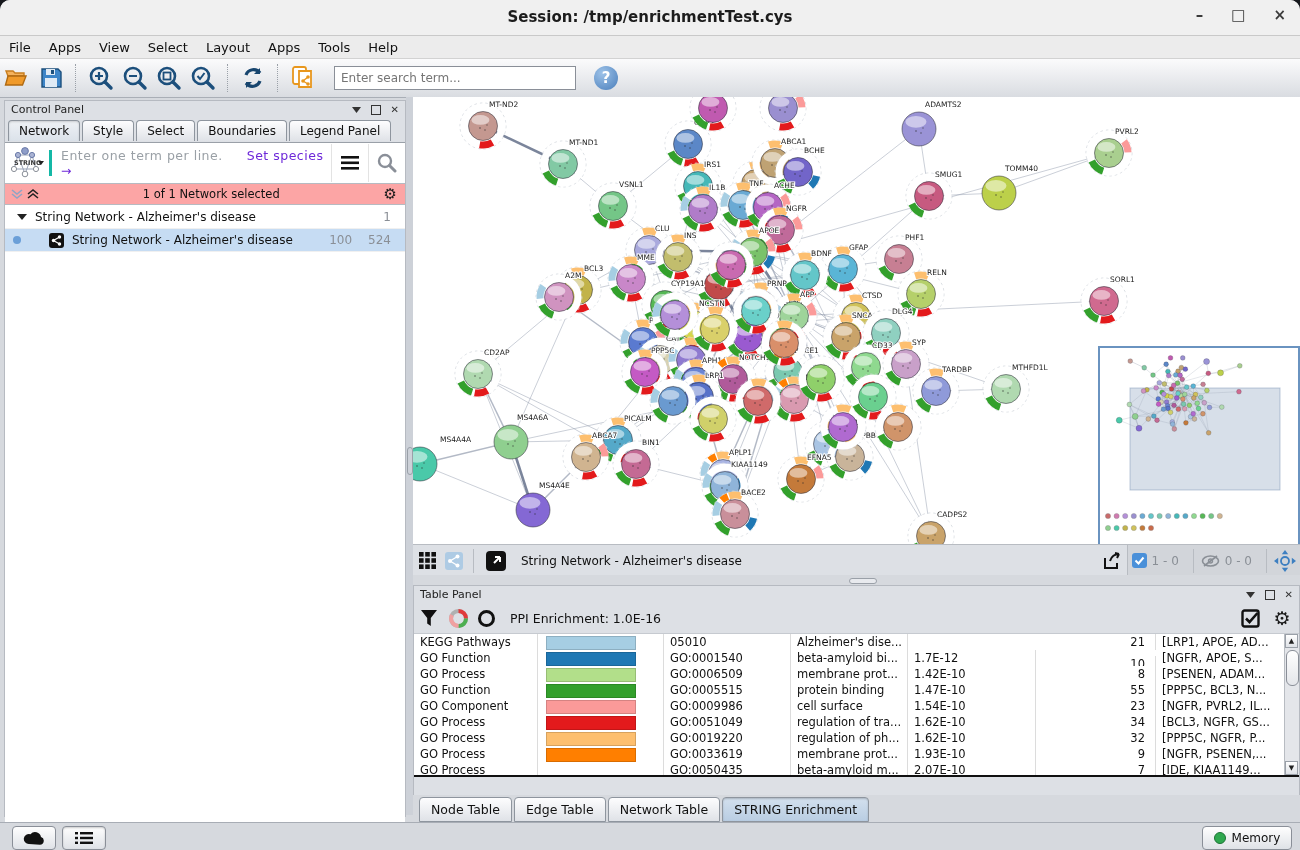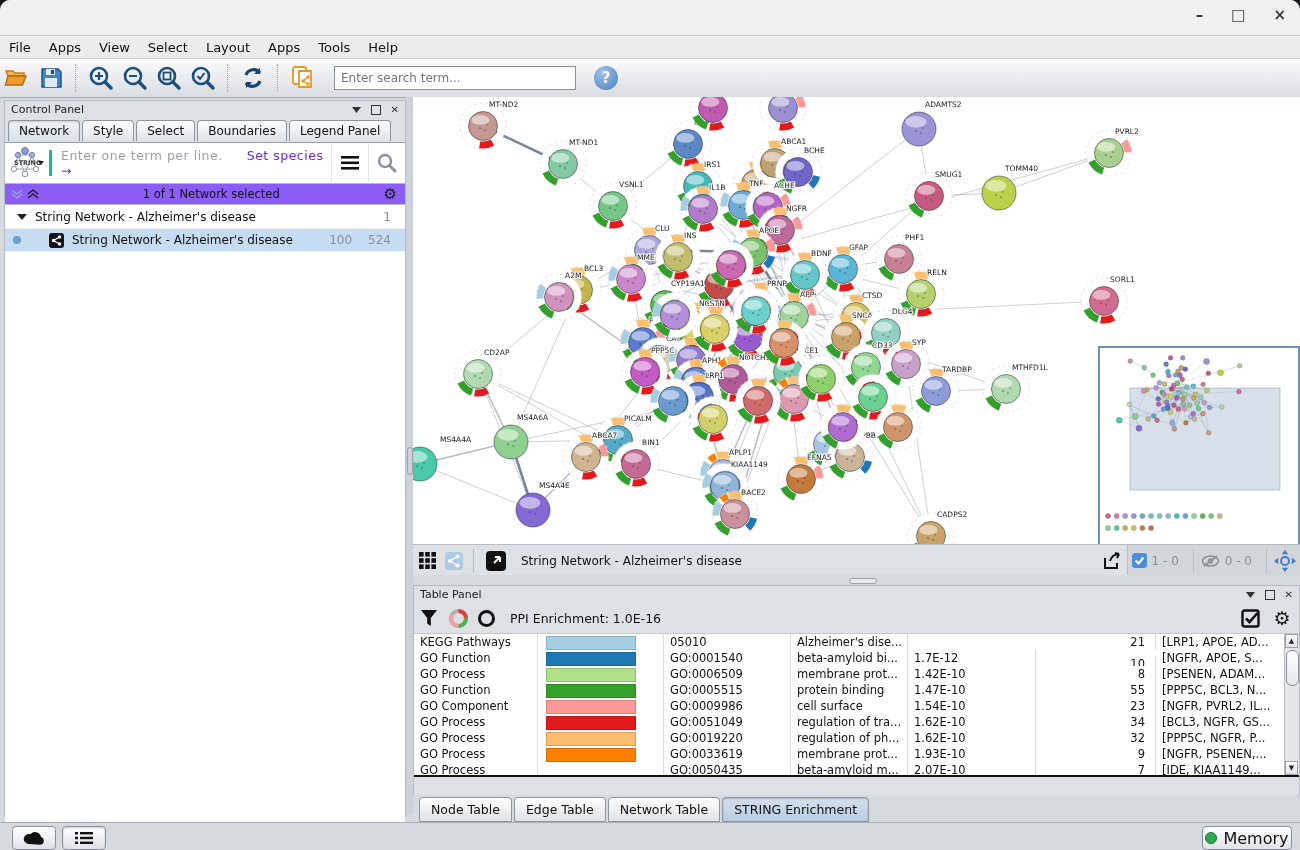--- a/index.html
+++ b/index.html
@@ -25,21 +25,21 @@
   .picon{margin-left:10px;color:#333;font-size:10px;display:flex;align-items:center;}
   .sqicon{width:8px;height:8px;border:1.5px solid #333;display:inline-block;}
   .tabs{display:flex;align-items:center;height:24px;padding-left:3px;gap:2px;border-bottom:1px solid #9aa0a8;}
   .tab{font-size:12px;color:#111;background:linear-gradient(#fdfdfe,#dfe2e7);border:1px solid #8e959e;border-bottom:none;border-radius:4px 4px 0 0;padding:3px 10px 3px 10px;}
   .tab.sel{background:linear-gradient(#eef1f5,#dbe2ea);box-shadow:inset 0 1px 2px rgba(0,0,0,.15);}
   .ssearch{height:40px;background:#fff;border-bottom:1px solid #b6bac1;display:flex;align-items:center;}
   .slogo{width:44px;height:26px;display:flex;align-items:center;justify-content:center;border-right:3px solid #14b8a6;}
   .sph{flex:1;font-size:12.5px;color:#9aa0a6;padding-left:9px;letter-spacing:.5px;}
   .sph .species{color:#6d28d9;margin-left:24px;}
   .sbtn{width:36px;height:38px;display:flex;align-items:center;justify-content:center;border-left:1px solid #e3e3e3;}
-  .selbar{height:20px;background:#8b5cf6;border-bottom:1px solid #b6bac1;display:flex;align-items:center;font-size:11.5px;color:#111;}
+  .selbar{height:20px;background:#fca5a5;border-bottom:1px solid #b6bac1;display:flex;align-items:center;font-size:11.5px;color:#111;}
   .selbar .txt{flex:1;text-align:center;}
   .gear{font-size:15px;color:#1a1a1a;line-height:1;}
   .treewrap{background:#fff;height:632px;border-top:1px solid #fff;}
   .trow{height:22px;display:flex;align-items:center;font-size:12px;color:#111;border-bottom:1px solid #f0f0f0;}
   .trow.sel{background:#c6dcf3;}
   .tri{width:0;height:0;border-left:5px solid transparent;border-right:5px solid transparent;border-top:6px solid #222;margin:0 8px 0 12px;}
   .bluedot{width:8px;height:8px;border-radius:50%;background:#6a9fd8;margin:0 10px 0 10px;}
   .num{color:#8a8f96;font-size:12px;}
   
   .vsplit{position:absolute;left:406px;top:97px;width:7px;height:718px;background:#cdd1d8;}
@@ -67,29 +67,30 @@
   .blackline{height:2px;background:#101010;}
   .vsb{position:absolute;right:0;top:0;width:14px;height:141px;background:#e4e6ea;border-left:1px solid #b8bcc2;}
   .vsb .btn{position:absolute;left:0;width:13px;height:14px;background:linear-gradient(#fff,#dfe2e7);border:1px solid #9aa0a8;box-sizing:border-box;font-size:7px;color:#222;text-align:center;line-height:13px;}
   .vsb .thumb{position:absolute;left:1px;top:16px;width:11px;height:34px;background:linear-gradient(#fff,#e4e6ea);border:1px solid #8a8f98;border-radius:6px;}
   .btabs{position:absolute;left:413px;top:795px;width:887px;height:27px;display:flex;align-items:flex-end;gap:2px;padding-left:6px;background:#d6d9de;}
   .btab{font-size:12.5px;color:#111;background:linear-gradient(#fdfdfe,#dfe2e7);border:1px solid #8e959e;border-radius:4px 4px 0 0;padding:4px 11px;}
   .btab.sel{background:linear-gradient(#d3e0ee,#b9cde2);box-shadow:inset 0 1px 2px rgba(0,0,0,.2);}
   
   .statusbar{position:absolute;left:0;top:822px;width:100%;height:28px;background:#d6d9de;border-top:1px solid #a8adb5;}
   .sbbtn{position:absolute;top:3px;height:22px;background:linear-gradient(#fefefe,#dfe2e7);border:1px solid #8a8f98;border-radius:4px;display:flex;align-items:center;justify-content:center;}
-  .membtn{right:8px;width:88px;font-size:16px;color:#111;gap:6px;}
+  .membtn{right:8px;width:88px;font-size:12px;color:#111;gap:6px;}
   .gdot{width:10px;height:10px;border-radius:50%;background:#2fa84f;border:1px solid #1d7436;}
 </style>
 </head>
 <body>
 
 <div class="win">
 
   <div class="titlebar">
+    <div class="title">Session: /tmp/enrichmentTest.cys</div>
     <div class="winbtns">
       <span>–</span>
       <span>□</span>
       <span>×</span>
     </div>
   </div>
 
   <div class="menubar" id="menubar">
       <span class="mi">File</span>
       <span class="mi">Apps</span>

